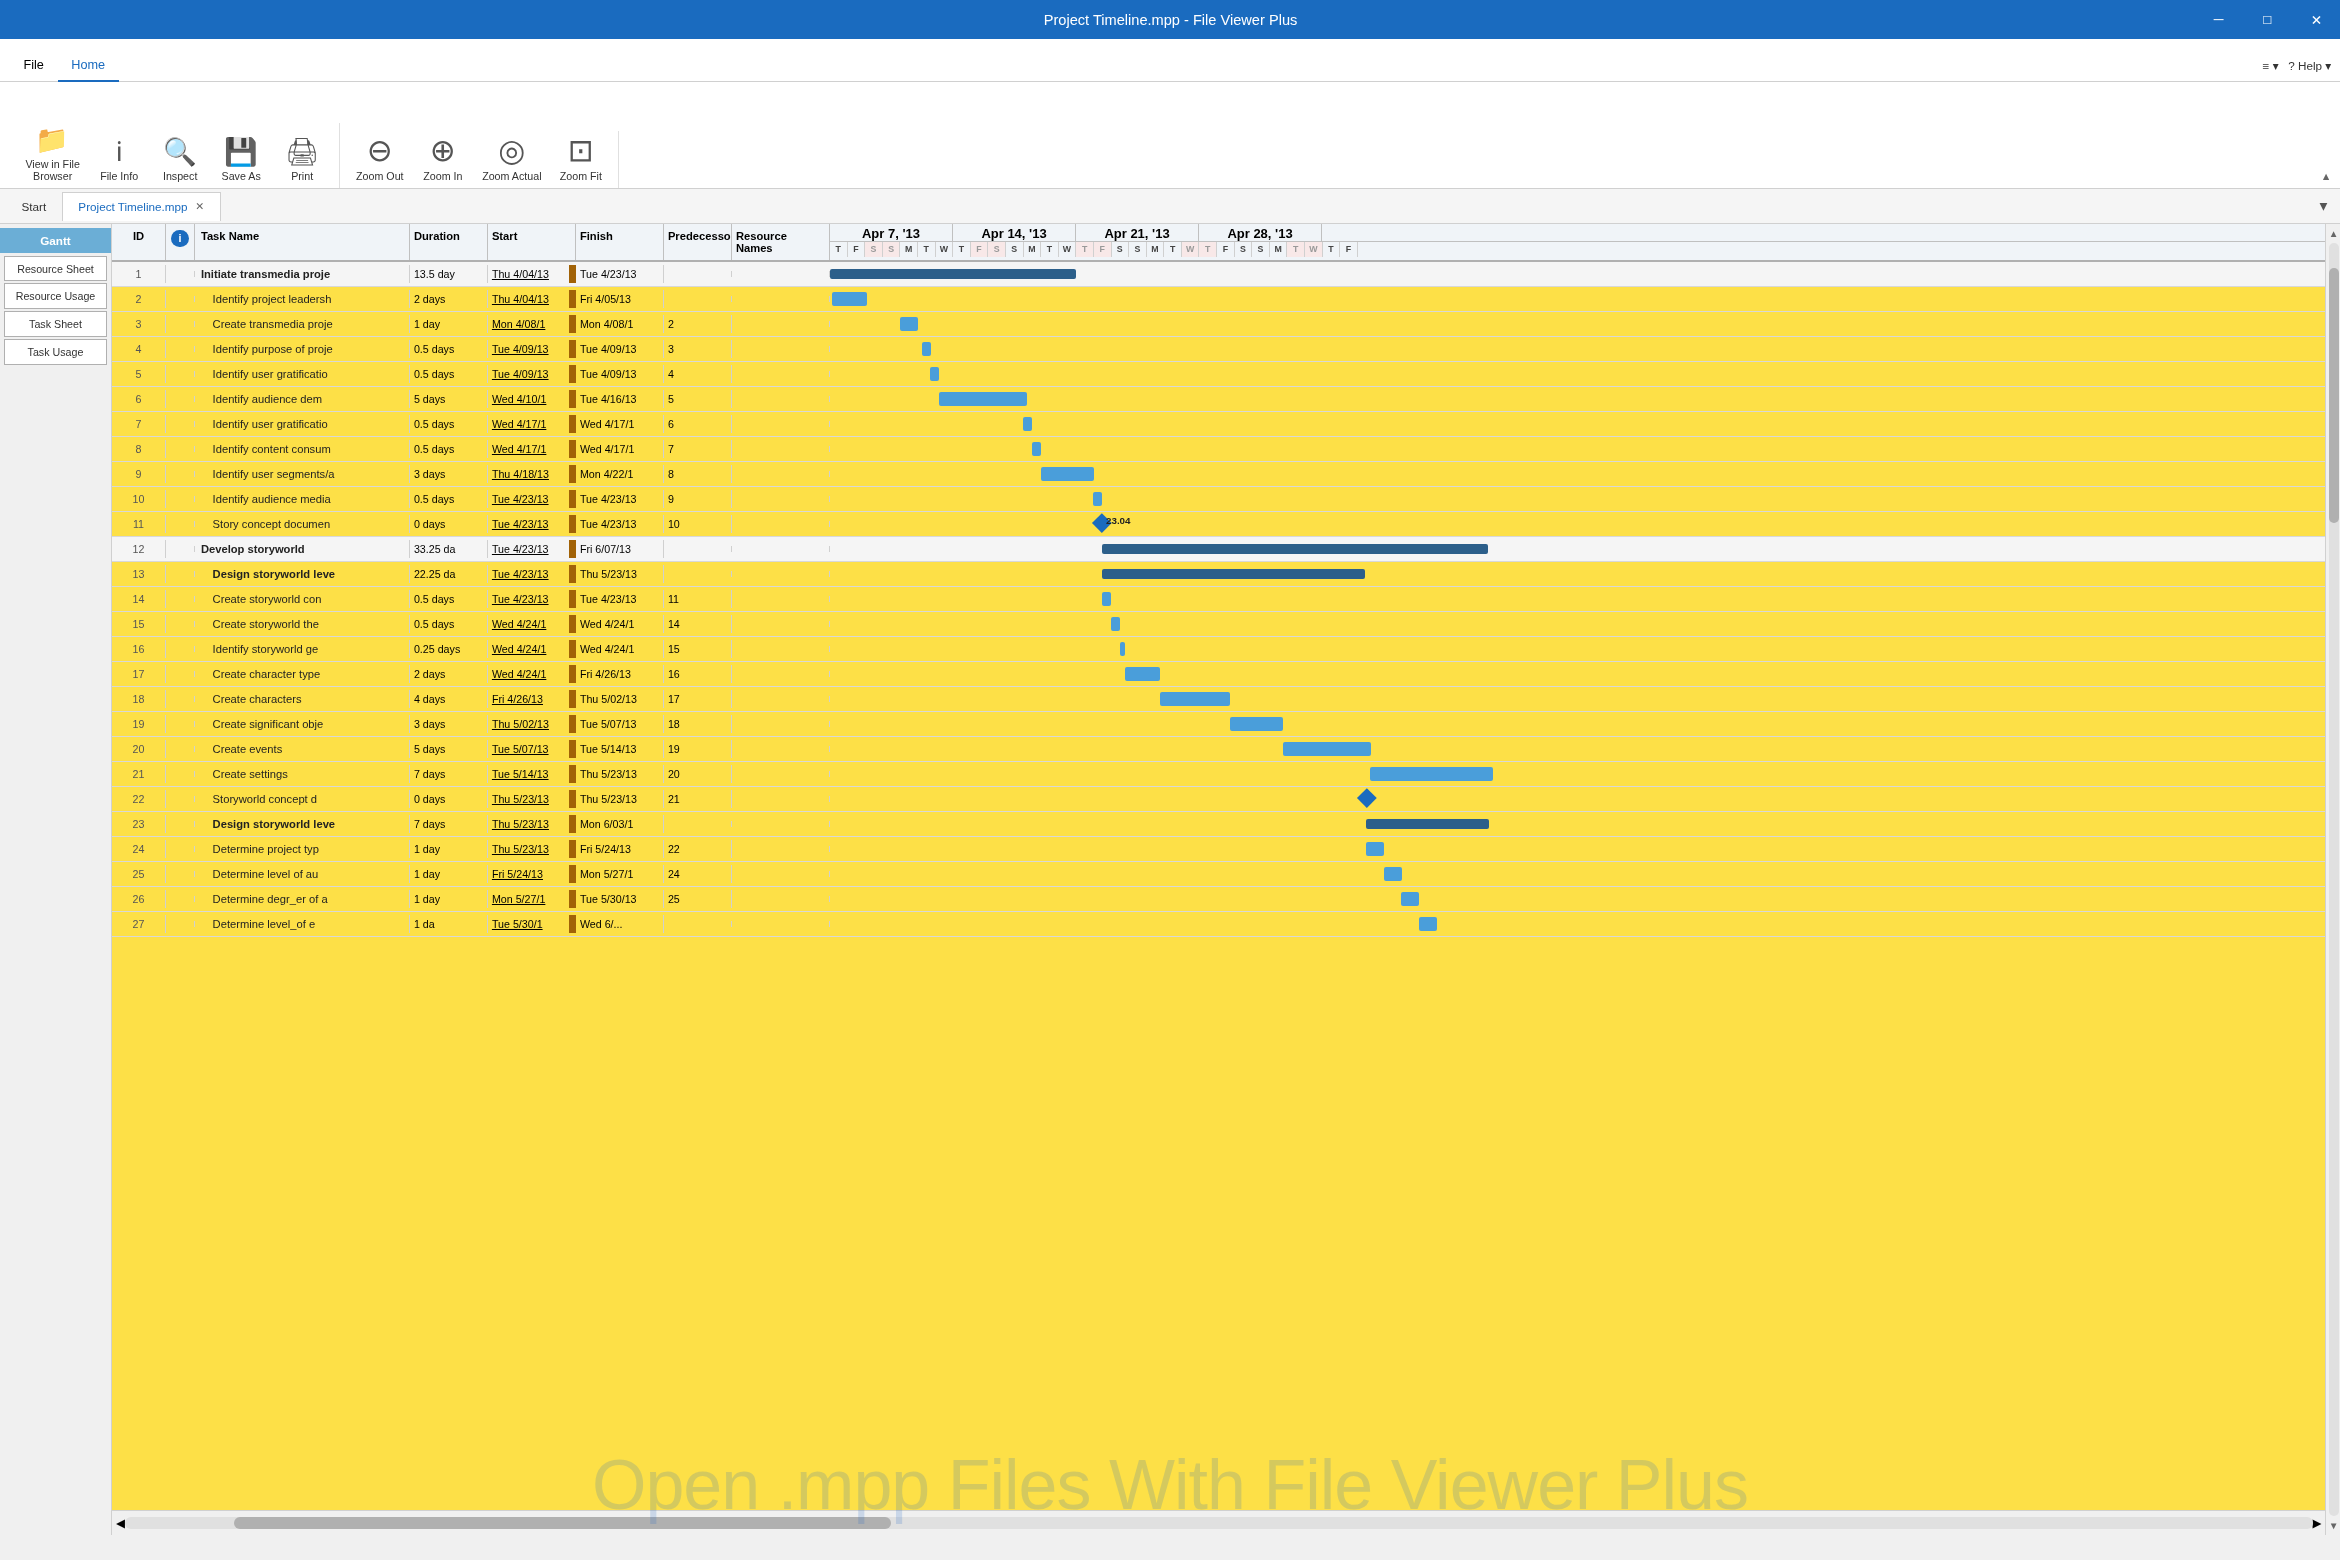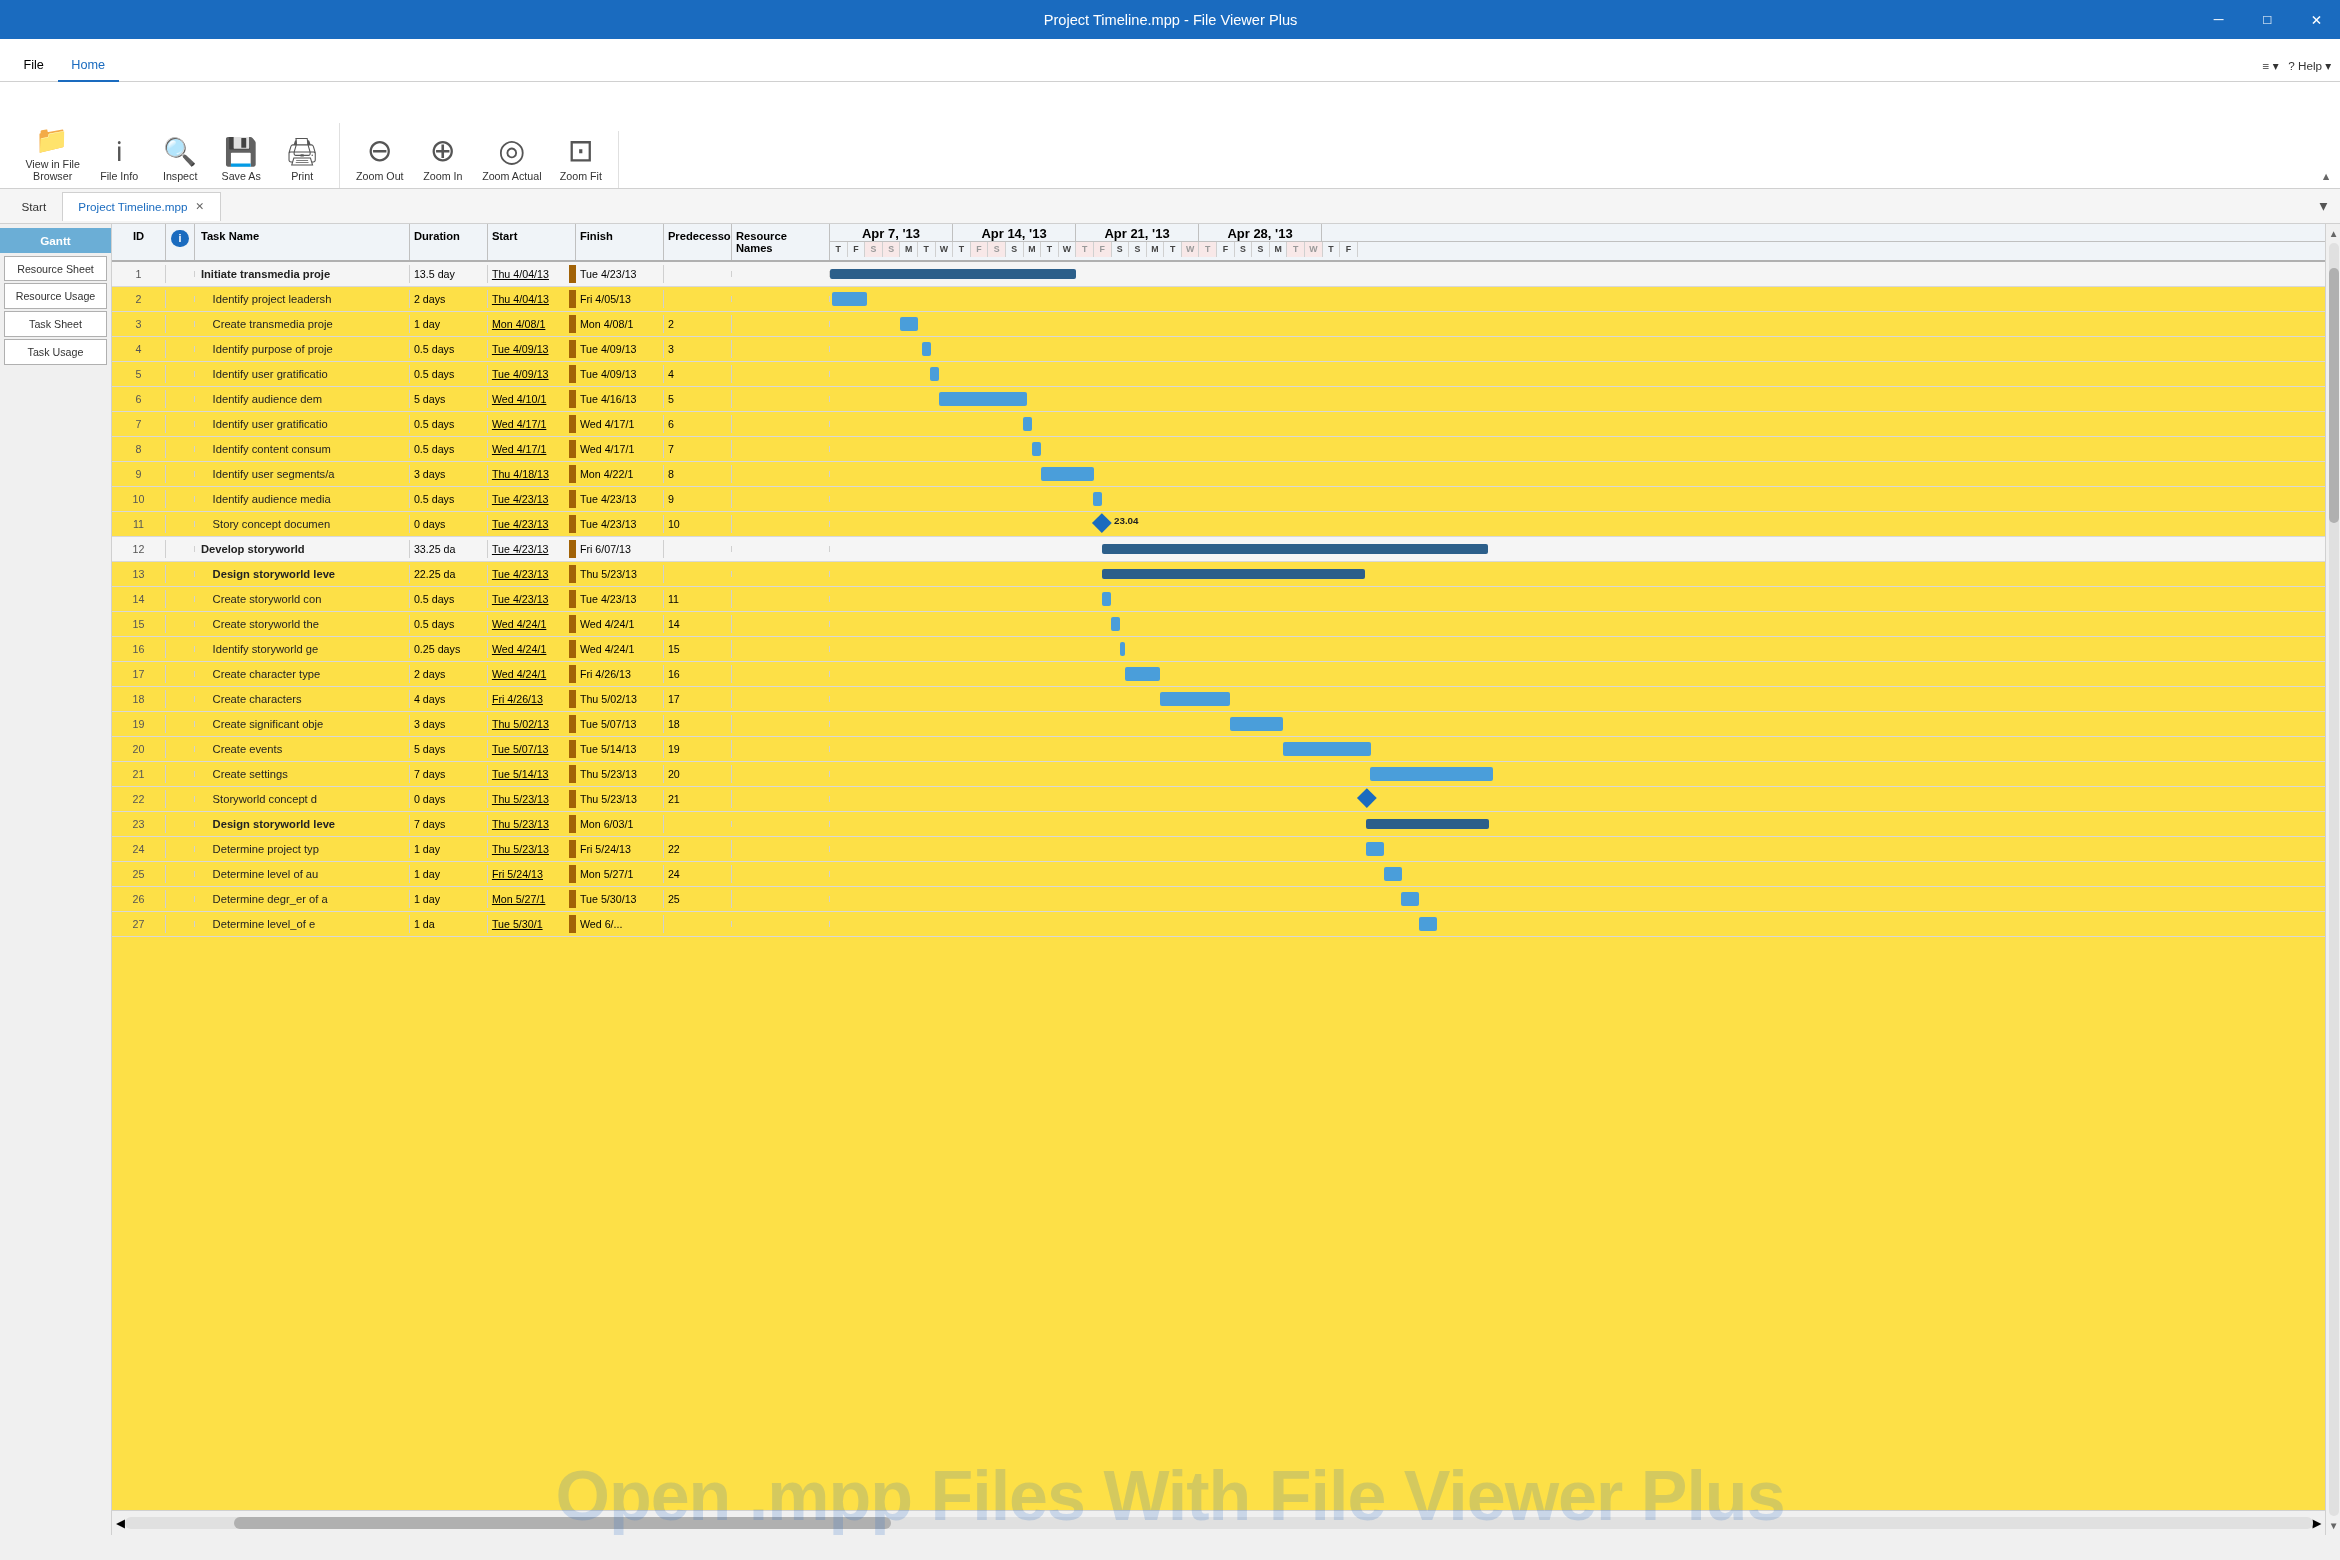--- a/index.html
+++ b/index.html
@@ -312,26 +312,26 @@
       left: 5%;
       width: 30%;
       height: 100%;
       background: #b0b0b0;
       border-radius: 5.9px;
     }
 
     
     .watermark {
       position: fixed;
-      bottom: 24px;
+      bottom: 35px;
       left: 0;
       right: 0;
       text-align: center;
       font-size: 70px;
-      font-weight: 700;
+      font-weight: 400;
       color: rgba(30, 100, 200, 0.18);
       pointer-events: none;
       white-space: nowrap;
       letter-spacing: -1px;
       z-index: 100;
     }
 
     
     .v-scrollbar {
       width: 15.6px;
@@ -651,21 +651,21 @@
     <div class="col-id">11</div>
     <div class="col-info"></div>
     <div class="col-task indent">Story concept documen</div>
     <div class="col-dur">0 days</div>
     <div class="col-start">Tue 4/23/13</div>
     <div class="col-finish">Tue 4/23/13</div>
     <div class="col-pred">10</div>
     <div class="col-res"></div>
     <div class="col-chart" style="position:relative;overflow:hidden;height:25px;">
             <div class="gantt-milestone" style="left: 265px;"></div>
-            <span style="position: absolute; left: 284px; top: 3.9px; font-size: 9.8px; font-weight: bold; color: rgb(34, 34, 34);">23.04</span>
+            <span style="position: absolute; left: 276px; top: 3.9px; font-size: 9.8px; font-weight: bold; color: rgb(34, 34, 34);">23.04</span>
           </div>
   </div>
         <div class="table-row summary">
     <div class="col-id">12</div>
     <div class="col-info"></div>
     <div class="col-task bold">Develop storyworld</div>
     <div class="col-dur">33.25 da</div>
     <div class="col-start">Tue 4/23/13</div>
     <div class="col-finish bold">Fri 6/07/13</div>
     <div class="col-pred"></div>

